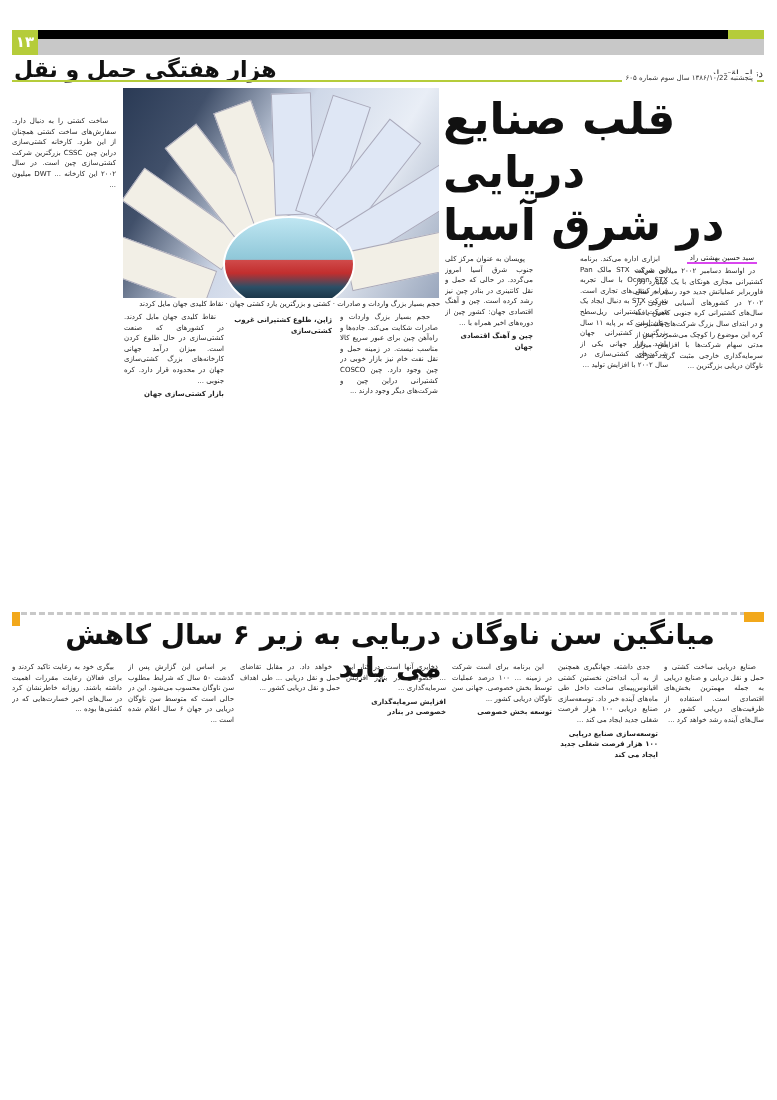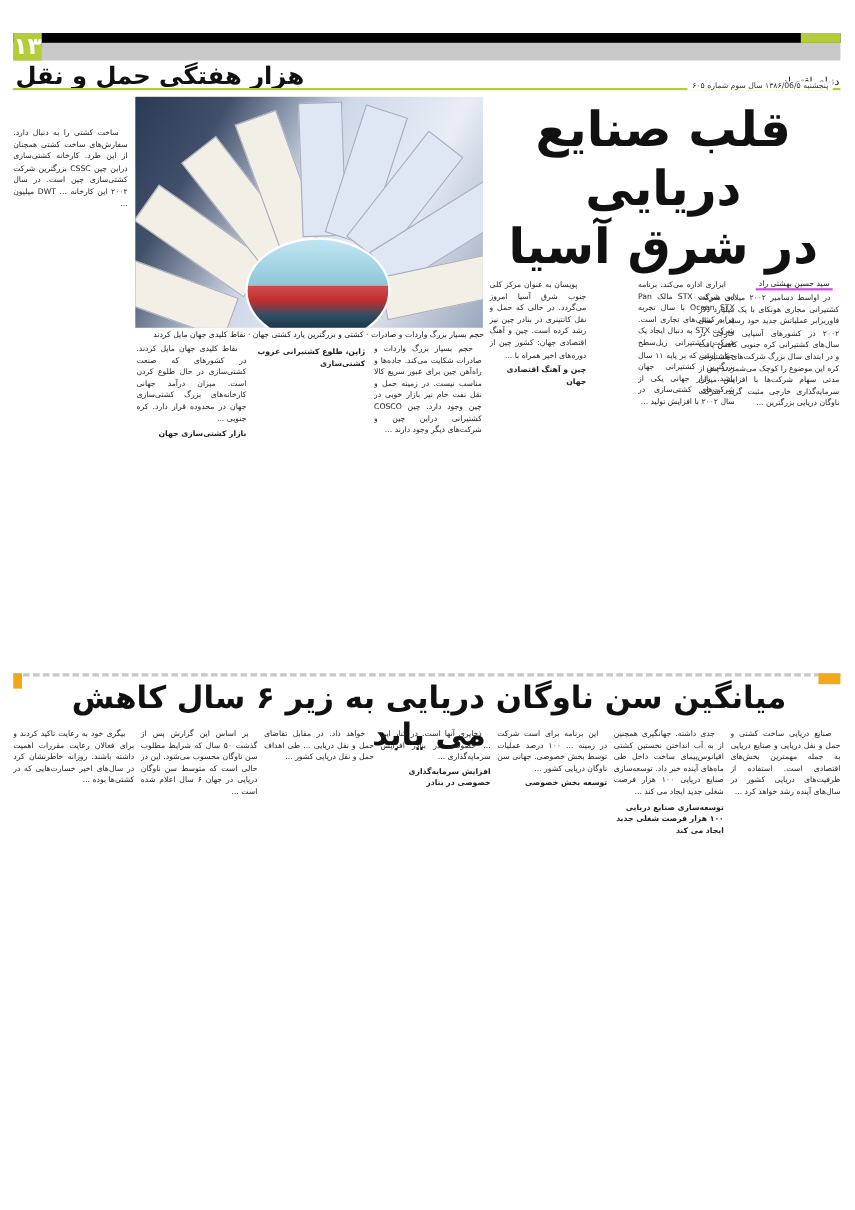--- a/index.html
+++ b/index.html
@@ -2,27 +2,27 @@
 <html><head>
 <meta charset="utf-8">
 <style>
   html, body { margin:0; padding:0; background:#ffffff; }
   body { width:777px; height:1100px; position:relative; overflow:hidden; font-family:"DejaVu Sans", sans-serif; color:#111; }
   .abs { position:absolute; }
   
   .bar-black { left:12px; top:30px; width:752px; height:9px; background:#000; }
   .bar-gray { left:12px; top:39px; width:752px; height:16px; background:#c8c8c8; }
   .bar-green-r { left:728px; top:30px; width:36px; height:9px; background:#b5cc3a; }
-  .pgnum { left:12px; top:30px; width:26px; height:25px; background:#b5cc3a; color:#fff; font-weight:bold; font-size:21px; text-align:center; line-height:25px; }
+  .pgnum { left:12px; top:30px; width:26px; height:25px; background:#b5cc3a; color:#fff; font-weight:bold; font-size:15px; text-align:center; line-height:25px; }
   .paper-name { right:14px; top:40px; font-size:10px; color:#222; font-family:"DejaVu Serif", serif;margin-top:28px; }
   .supplement { left:14px; top:57px; font-size:22px; font-weight:bold; direction:rtl; }
   .greenline { left:12px; top:80px; width:752px; height:2px; background:#b5cc3a; }
   .dateline { right:20px; top:74px; font-size:7px; color:#333; direction:rtl; background:#fff; padding:0 4px; }
   
-  .hl1 { right:14px; top:92px; width:320px; direction:rtl; text-align:center; font-size:44px; line-height:53px; font-weight:900; font-family:"DejaVu Sans", sans-serif; }
+  .hl1 { right:14px; top:92px; width:320px; direction:rtl; text-align:left; font-size:44px; line-height:53px; font-weight:900; font-family:"DejaVu Sans", sans-serif; }
   
   .photo { left:123px; top:88px; width:316px; height:210px; background:linear-gradient(120deg,#2a3a55 0%,#41506a 20%,#cfd8e8 45%,#e9eef6 70%,#9aa7bd 100%); overflow:hidden; }
   .note { position:absolute; width:38px; height:120px; border:1px solid #aab; background:#f2efe6; font-size:11px; font-weight:bold; color:#7f7a70; }
   .note.blue { background:#dfe7f5; color:#6f7ea8; }
   .ellipse { position:absolute; left:100px; top:128px; width:128px; height:92px; border-radius:50%; background:linear-gradient(#bfe6f2 0%,#8fc7d8 45%,#d04a4a 46%,#c22e2e 60%,#2b4f66 75%,#0c1c2a 100%); border:2px solid #fff; }
   
   .col { position:absolute; direction:rtl; text-align:justify; font-size:7px; line-height:10.6px; color:#222; overflow:hidden; }
   .col p { margin:0 0 2px 0; text-indent:8px; }
   .col .sub { text-align:right; font-weight:bold; text-indent:0; margin:3px 0; }
   .byline { position:absolute; font-size:7px; background:#fff; padding:0 3px; border-bottom:2px solid #d946ef; direction:rtl; }
@@ -36,21 +36,21 @@
 </head>
 <body>
 
 <div class="abs bar-black"></div>
 <div class="abs bar-green-r"></div>
 <div class="abs bar-gray"></div>
 <div class="abs pgnum">۱۳</div>
 <div class="abs paper-name">دنیای اقتصاد</div>
 <div class="abs supplement">هزار هفتگی حمل و نقل</div>
 <div class="abs greenline"></div>
-<div class="abs dateline">پنجشنبه ۱۳۸۶/06/۵ سال سوم شماره ۶۰۵</div>
+<div class="abs dateline">پنجشنبه ۱۳۸۶/۱۰/22 سال سوم شماره ۶۰۵</div>
 
 <div class="abs hl1">
   <div>قلب صنایع دریایی</div>
   <div>در شرق آسیا</div>
 </div>
 
 <div class="abs photo">
   <div class="note" style="left:10px;top:120px;transform:rotate(-70deg);"></div>
   <div class="note" style="left:40px;top:70px;transform:rotate(-55deg);"></div>
   <div class="note" style="left:75px;top:35px;transform:rotate(-38deg);"></div>

